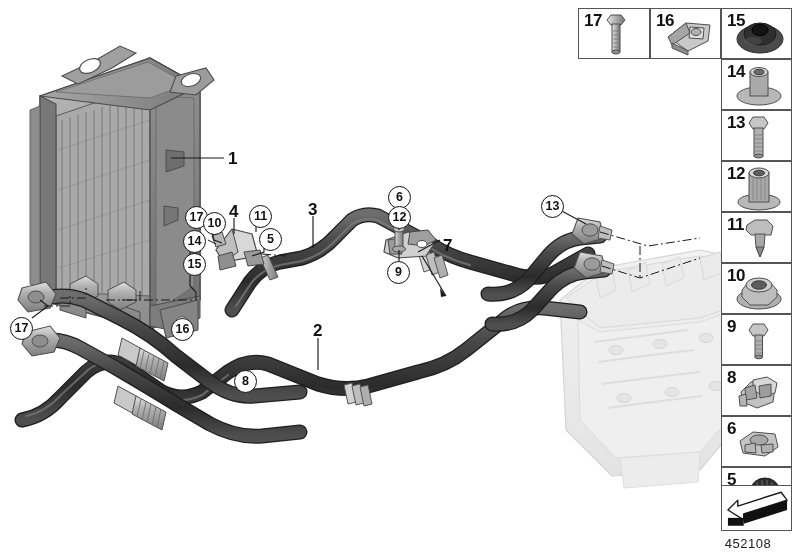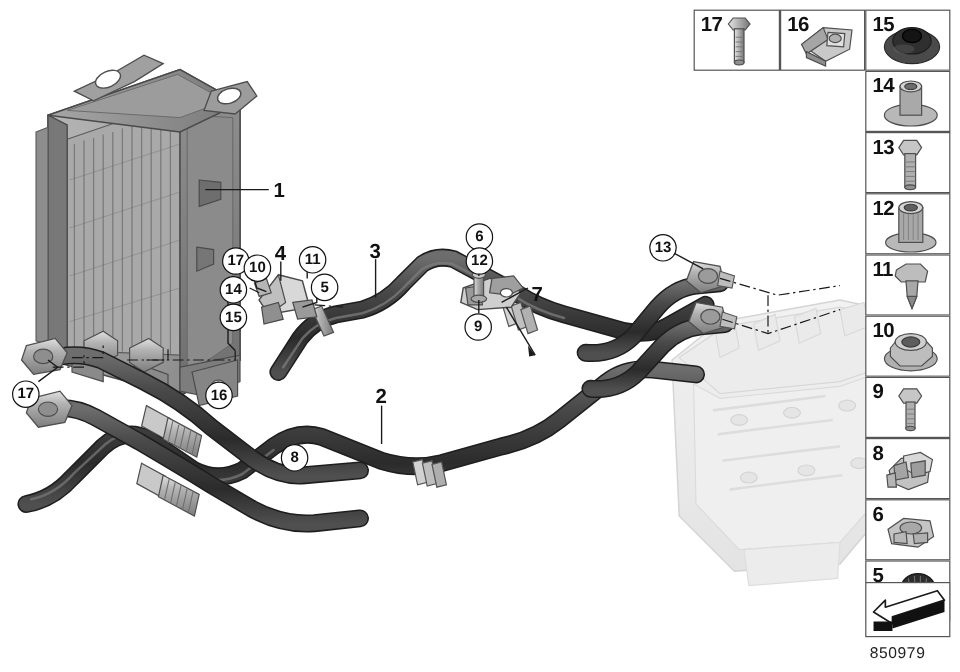--- a/index.html
+++ b/index.html
@@ -599,15 +599,15 @@
               border:1.1px solid #555; box-sizing:border-box; background:#fff;">
     <div style="position:absolute; inset:2px;">
       <svg viewBox="0 0 68 42" width="67" height="42">
         <path d="M4 22 L14 12 L14 18 L58 4 L64 12 L20 26 L20 32 Z" fill="#ffffff" stroke="#1a1a1a" stroke-width="1.4" stroke-linejoin="round"></path>
         <path d="M20 26 L64 12 L64 22 L20 36 Z" fill="#111111"></path>
         <path d="M4 30 L20 30 L20 38 L4 38 Z" fill="#111111"></path>
       </svg>
     </div>
   </div>
 
-  <div class="img-id">850979</div>
+  <div class="img-id">452108</div>
 
 </div>
 
 </body></html>

